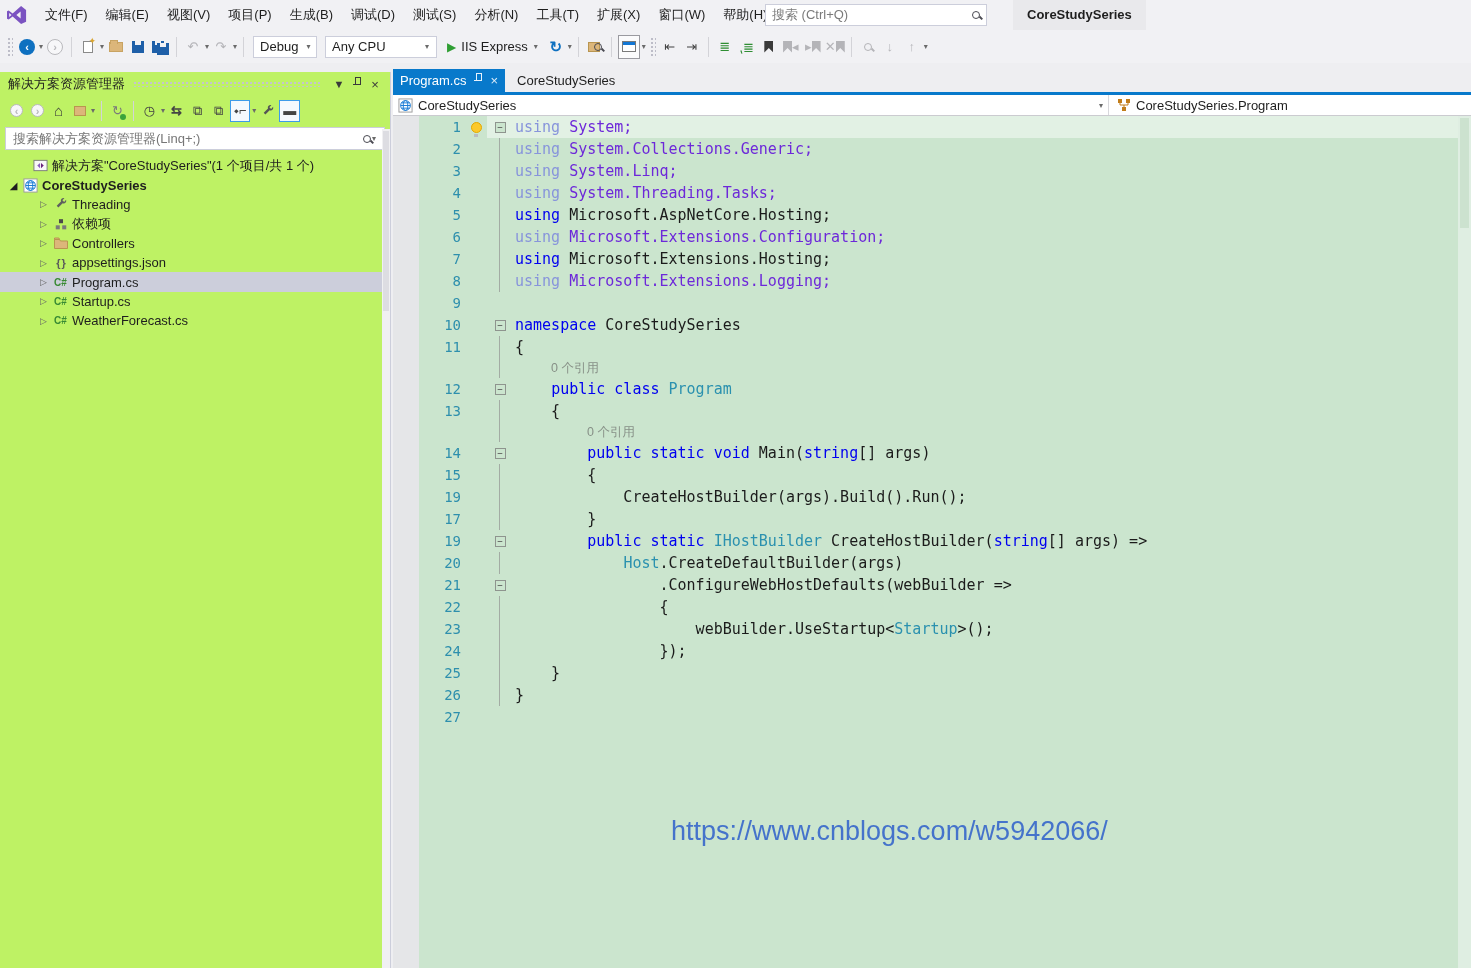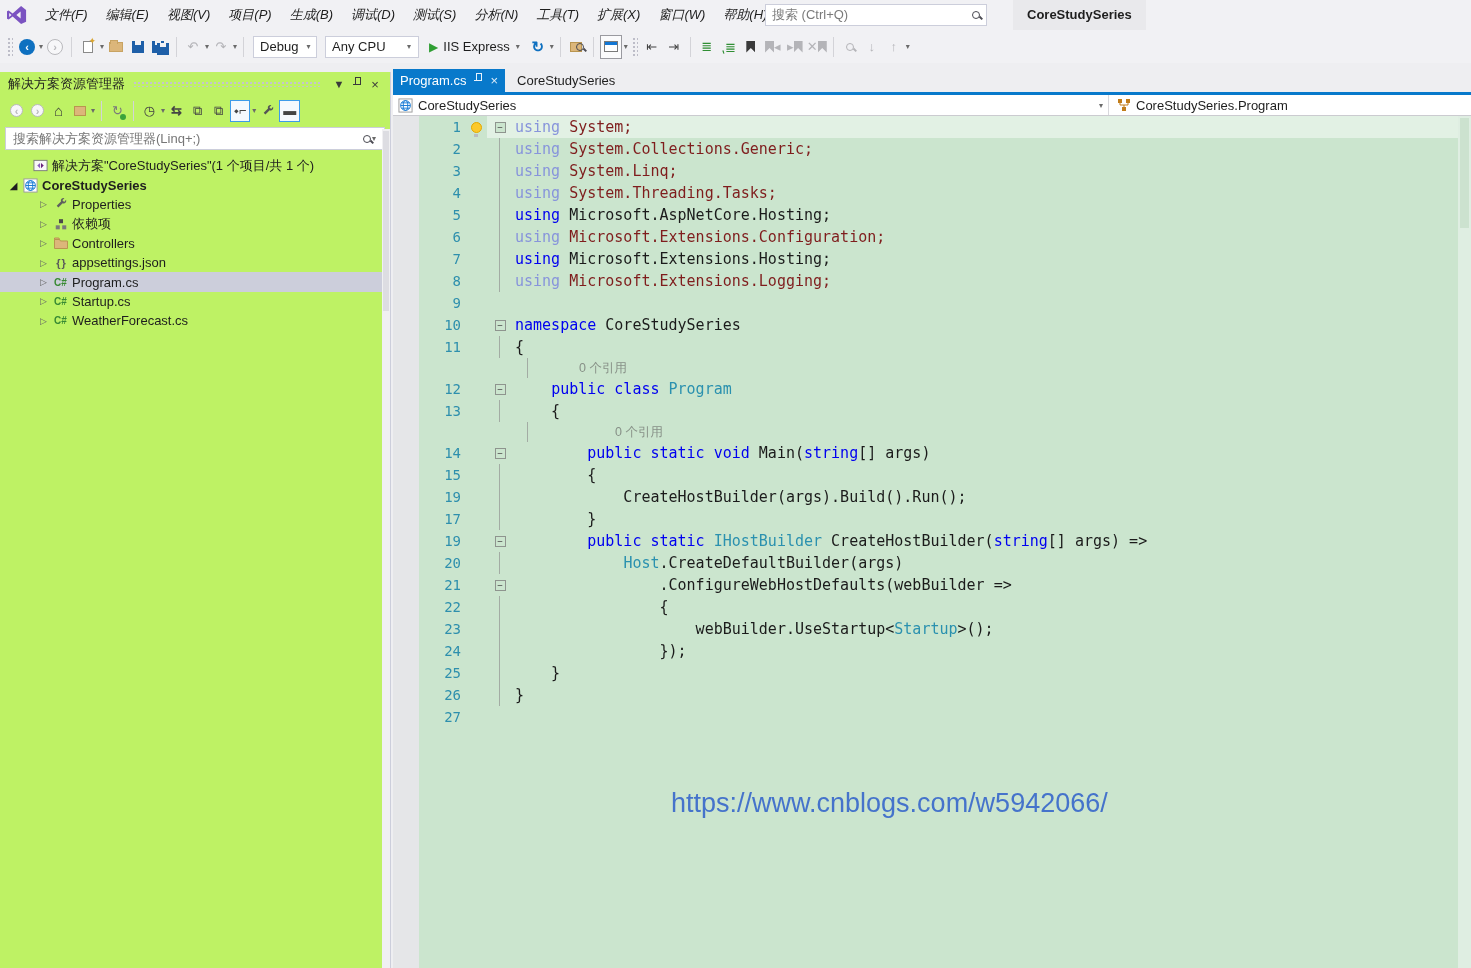--- a/index.html
+++ b/index.html
@@ -2,21 +2,21 @@
 <html><head>
 <meta charset="utf-8">
 <style>
   * { margin:0; padding:0; box-sizing:border-box; }
   html,body { width:1471px; height:968px; overflow:hidden;
     font-family:"Liberation Sans", sans-serif; background:#EEEEF1; font-size:13px; color:#1E1E1E; }
 
   
   .titlebar { position:relative; height:30px; background:#F1F1F4; display:flex; align-items:center; }
   .vslogo { width:22px; height:20px; margin:0 8px 0 6px; }
-  .menubar { display:flex; align-items:center; height:100%;font-style:italic; }
+  .menubar { display:flex; align-items:center; height:100%; }
   .menu-item { padding:0 9px; line-height:30px; cursor:default; }
   .qsearch { position:absolute; left:765px; top:4px; width:222px; height:22px; background:#FFF;
     border:1px solid #CCCEDB; display:flex; align-items:center; padding:0 6px; color:#7A7A7A; }
   .qsearch .txt { flex:1; }
   .sol-chip { position:absolute; left:1013px; top:0; height:30px; line-height:30px; padding:0 14px;
     background:#E9E9EC; font-weight:bold; color:#1E1E1E; }
 
   
   .toolbar { height:33px; background:#F1F1F4; display:flex; align-items:center; padding-left:4px; }
   .tbi { display:inline-flex; align-items:center; justify-content:center; min-width:20px; height:24px;
@@ -99,38 +99,38 @@
   .bc-left .txt { flex:1; padding-left:5px; }
   .bc-right { flex:1; display:flex; align-items:center; padding-left:8px; }
   .bc-right .txt { padding-left:5px; }
 
   
   .code-area { flex:1; display:flex; position:relative; min-height:0; }
   .ind-margin { width:26px; background:#E5E6E8; flex:none; }
   .code-pane { flex:1; background:#CBE5CE; position:relative; overflow:hidden;
     font-family:"DejaVu Sans Mono","Liberation Mono",monospace; }
   .crow { display:flex; height:22px; line-height:22px; font-size:15px; }
-  .crow.lens { height:20px; line-height:20px;padding-left:28px; }
+  .crow.lens { height:20px; line-height:20px; }
   .ln { width:46px; text-align:right; padding-right:4px; color:#2E8FAD; font-size:14px; flex:none; }
   .bulbslot { width:22px; flex:none; display:flex; align-items:center; justify-content:center; }
   .bulb { position:relative; width:11px; height:11px; border-radius:50%; background:#FCC92B; border:1px solid #E2A900; }
   .bulb::after { content:""; position:absolute; left:2.5px; top:11px; width:4px; height:3px; background:#B9BDC0; }
   .foldcol { width:26px; flex:none; display:flex; align-items:center; justify-content:center; position:relative; }
   .foldcol.g::before { content:""; position:absolute; left:12px; top:0; bottom:0; width:1px; background:#A3ACA4; }
   .foldbox { width:11px; height:11px; border:1px solid #8E948E; background:#CBE5CE; color:#4A4A4A;
     font-size:9px; line-height:9px; text-align:center; z-index:1; }
   .codetext { flex:1; white-space:pre; padding-left:2px; }
   .crow.cur .foldcol, .crow.cur .codetext { background:#E2F1E4; }
   .lens-txt { color:#879087; font-size:12.5px; font-family:"Liberation Sans",sans-serif; }
   .sg-k  { color:#0000F0; }
   .sg-kf { color:#8794DB; }
   .sg-d  { color:#1B1B1B; }
-  .sg-g  { color:#7f1d1d; }
+  .sg-g  { color:#6d28d9; }
   .sg-t  { color:#2B91AF; }
-  .watermark { position:absolute; left:252px; top:672px; font-size:27px; color:#4573CB;
+  .watermark { position:absolute; left:252px; top:700px; font-size:27px; color:#4573CB;
     font-family:"Liberation Sans",sans-serif; }
   .ed-scroll { position:absolute; right:0; top:0; bottom:0; width:13px; background:#DFEEE2; }
   .ed-thumb { position:absolute; left:2px; top:2px; width:9px; height:110px; background:#CCE2CF; }
 
   .home-glyph { font-size:15px; color:#3A3A3A; }
   .win-ic { width:14px; height:11px; border:1px solid #7A7A7A; background:#FFF; position:relative; display:inline-block; }
   .win-ic::before { content:""; position:absolute; left:0; top:0; right:0; height:3px; background:#1377D4; }
   .tan-ic { width:12px; height:10px; background:#DCB67A; border:1px solid #B99550; display:inline-block; }
   .doc-ic { width:10px; height:12px; background:#FFF; border:1px solid #8A8A8A; position:relative; display:inline-block; }
   .doc-ic::after { content:"✦"; position:absolute; right:-4px; top:-6px; color:#D9A430; font-size:9px; }
@@ -190,21 +190,21 @@
   <span class="sep"></span>
   <span class="tbi dis">↶</span>
   <span class="caret">▾</span>
   <span class="tbi dis">↷</span>
   <span class="caret">▾</span>
   <span class="sep"></span>
   <span class="combo" style="width:64px">
     <span class="lbl">Debug</span>
       <span class="caret">▾</span>
     </span>
-  <span class="combo" style="width:94px">
+  <span class="combo" style="width:112px">
     <span class="lbl">Any CPU</span>
       <span class="caret">▾</span>
     </span>
   <span class="run-btn">
     <span class="play">▶</span>
     <span>IIS Express</span>
     <span class="caret" style="margin-left:6px">▾</span>
     </span>
   <span class="tbi" style="color:#0E70C0;font-weight:bold;font-size:15px;">↻</span>
   <span class="caret">▾</span>
@@ -311,21 +311,21 @@
           </span>
           <span class="tlabel b">CoreStudySeries</span>
         </div>
         <div class="trow" style="padding-left: 36px;">
           <span class="texp">▷</span>
           <span class="ticon">
             <svg width="14" height="14" viewBox="0 0 16 16">
               <path d="M13.8 3.2a3 3 0 0 1-3.9 3.9L5 12l-1.9-1.9 4.9-4.9a3 3 0 0 1 3.9-3.9L9.6 3.6l2 2z" fill="#5F5F5F"></path>
             </svg>
           </span>
-          <span class="tlabel">Properties</span>
+          <span class="tlabel">Threading</span>
         </div>
         <div class="trow" style="padding-left: 36px;">
           <span class="texp">▷</span>
           <span class="ticon">
             <svg width="14" height="14" viewBox="0 0 16 16">
               <rect x="2" y="9.5" width="4.6" height="4.6" fill="#7A7A7A"></rect>
               <rect x="9.4" y="9.5" width="4.6" height="4.6" fill="#7A7A7A"></rect>
               <rect x="5.7" y="2.5" width="4.6" height="4.6" fill="#4A4A4A"></rect>
             </svg>
           </span>

